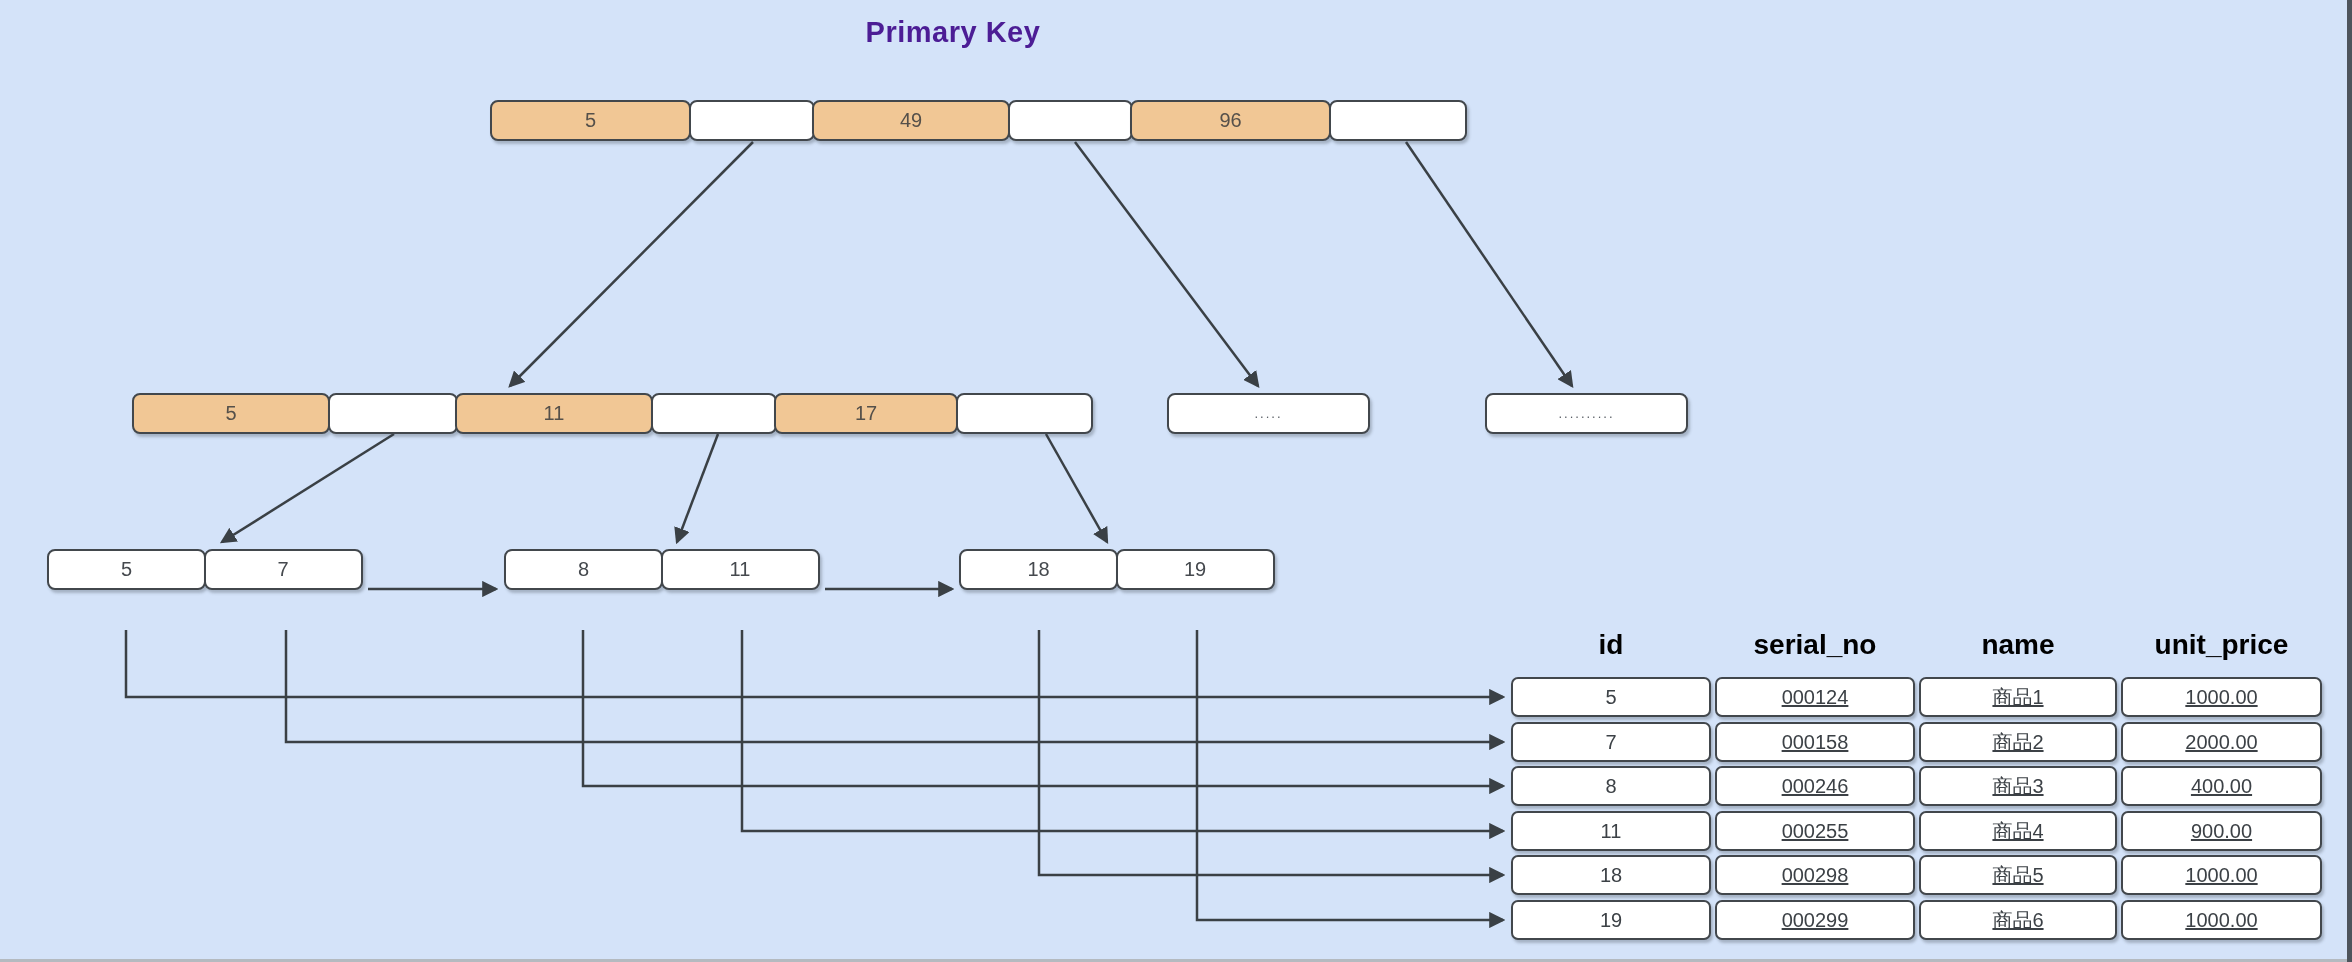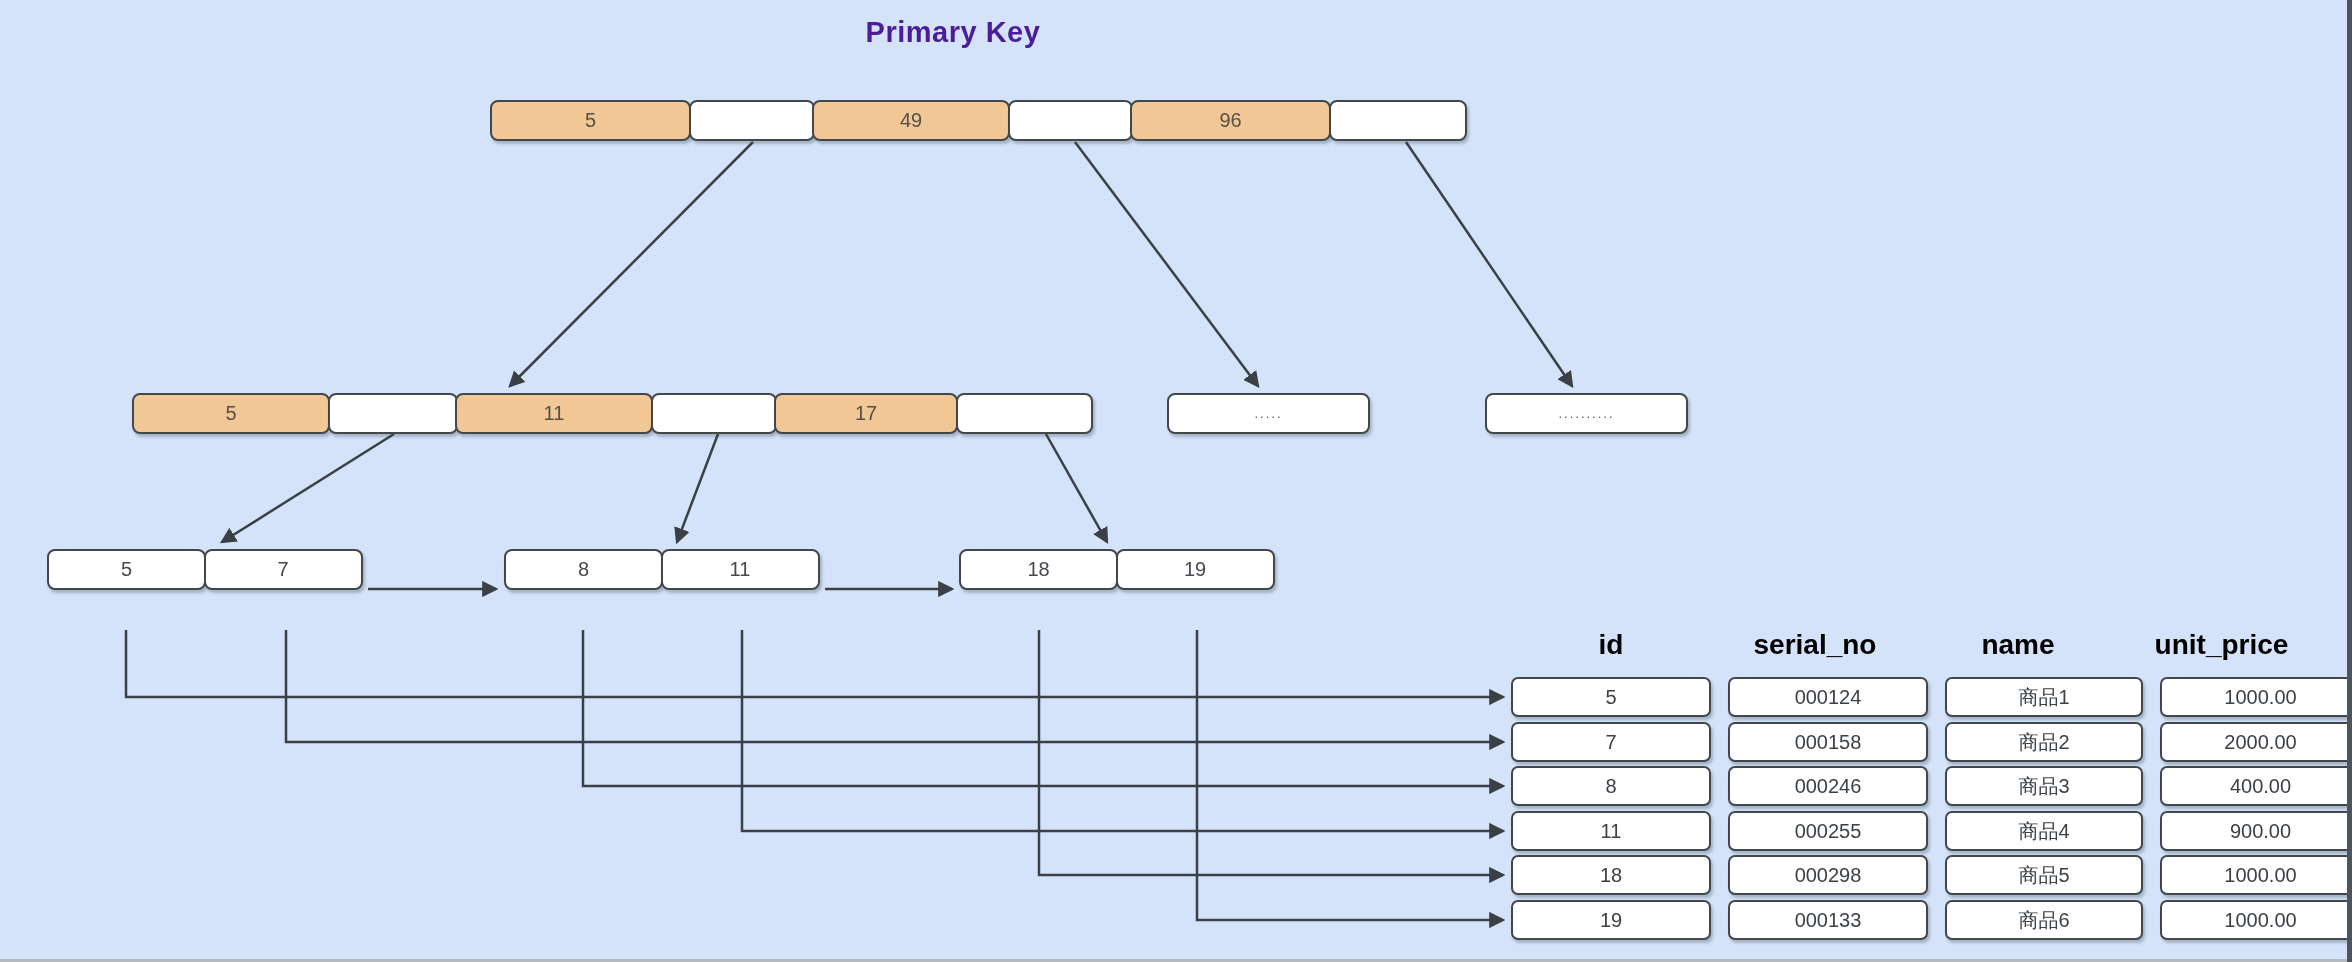--- a/index.html
+++ b/index.html
@@ -58,21 +58,21 @@
   }
   .tbl-row{
     position:absolute;display:flex;gap:4px;
   }
   .tbl-row .cell{
     border-radius:7px;
     color:#3c4146;
     font-size:20px;
     height:40px;
   }
-  .tbl-row .cell + .cell{margin-left:13px;}
+  .tbl-row .cell + .cell{margin-left:0;text-decoration:underline;}
   .w200{width:200px;} .w198{width:198px;} .w201{width:201px;}
   .edge-right{
     position:absolute;right:0;top:0;width:5px;height:962px;
     background:#4d545c;
   }
   .edge-bottom{
     position:absolute;left:0;bottom:0;width:2347px;height:3px;
     background:#b4bac0;
   }
 </style>
@@ -187,21 +187,21 @@
     <div class="cell w201">900.00</div>
   </div>
   <div class="tbl-row" style="left:1511px;top:855px;">
     <div class="cell w200">18</div>
     <div class="cell w200">000298</div>
     <div class="cell w198">商品5</div>
     <div class="cell w201">1000.00</div>
   </div>
   <div class="tbl-row" style="left:1511px;top:900px;">
     <div class="cell w200">19</div>
-    <div class="cell w200">000133</div>
+    <div class="cell w200">000299</div>
     <div class="cell w198">商品6</div>
     <div class="cell w201">1000.00</div>
   </div>
 
   <div class="edge-bottom"></div>
   <div class="edge-right"></div>
 
 </div>
 
 </body></html>

